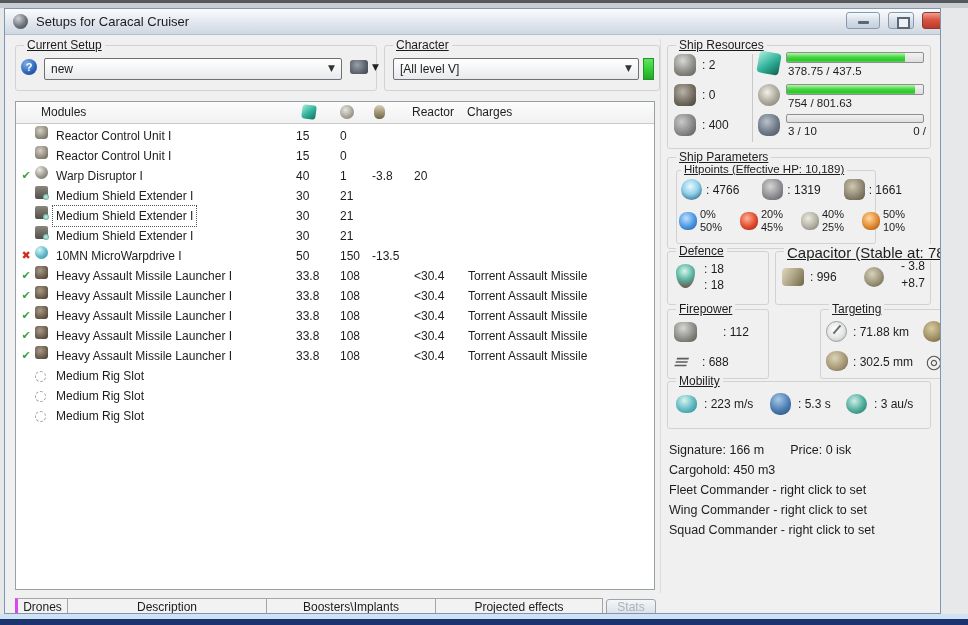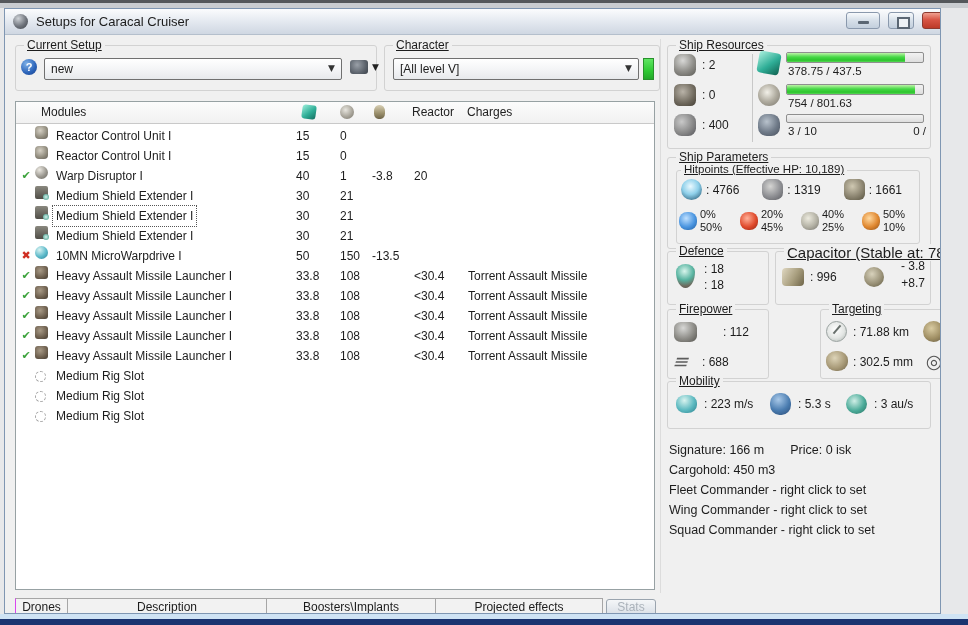--- a/index.html
+++ b/index.html
@@ -88,21 +88,21 @@
   .mi.shield-extender::after { content:""; position:absolute; right:-1px; bottom:-1px; width:6px; height:6px;
     border-radius:50%; background:radial-gradient(#cfeee8,#3f9a88); }
   .mi.microwarpdrive { border-radius:50%; background:radial-gradient(circle at 35% 30%, #d9f3f2, #5cb9c9 55%, #2d7f94); }
   .mi.missile-launcher { border-radius:3px; background:radial-gradient(circle at 40% 35%, #a89a86, #6d5f4e 60%, #453c32); }
   .mi.rig-slot { width:11px; height:11px; top:5px; border:1px dashed #a8a8a8; border-radius:50%; }
 
   
   .tabbar { position:absolute; left:10px; top:589px; width:917px; height:19px; display:flex; }
   .tab { height:19px; border:1px solid #a6a6a6; border-left:none; background:#f2f2f2;
     text-align:center; line-height:17px; cursor:pointer; }
-  .tab:first-child { border-left:1px solid #d946ef; }
+  .tab:first-child { border-left:3px solid #d946ef; }
   .t0 { width:53px; } .t1 { width:199px; } .t2 { width:169px; } .t3 { width:167px; }
   .stats-btn { width:50px; height:17px; margin:1px 0 0 3px; border:1px solid #9aa4ae; border-radius:3px;
     background:linear-gradient(#f4f6f8,#d9dfe6); color:#aab2ba; text-align:center; line-height:15px; cursor:default; }
   .tab-fill { flex:1; border-bottom:1px solid #c9c9c9; }
 
   .vdivider { position:absolute; left:655px; top:30px; width:1px; height:554px; background:#dcdcdc; }
 
   
   .gb-res { left:662px; top:36px; width:264px; height:104px; }
   .res-row { position:absolute; left:6px; display:flex; align-items:center; gap:6px; }
@@ -116,21 +116,21 @@
   .pg-ic { background:radial-gradient(circle at 42% 38%, #f2f0e8, #b0aca0 50%, #78746a); }
   .drone-ic { background:radial-gradient(circle at 40% 35%, #b8c2cc, #6f7a88 55%, #474f5c); border-radius:40%; }
   .bar-row { position:absolute; left:90px; width:168px; }
   .bar { position:absolute; left:28px; top:0; width:138px; height:11px; border:1px solid #8f8f8f;
     background:linear-gradient(#f2f2f2,#dedede); border-radius:2px; overflow:hidden; }
   .fill { height:100%; background:linear-gradient(#bdf3a8, #46d846 45%, #2cc42c 80%, #57d857); }
   .bar-text { position:absolute; left:30px; top:13px; font-size:11.5px; white-space:nowrap; }
   .bar-text.right { left:auto; right:0; }
 
   .gb-params { left:662px; top:148px; width:264px; height:92px; }
-  .gb-hp { position:absolute; left:8px; top:12px; width:244px; height:74px; }
+  .gb-hp { position:absolute; left:8px; top:12px; width:200px; height:74px; }
   .gb-hp .glabel { font-size:11.5px; left:4px; }
   .hp-row { position:absolute; left:4px; top:8px; width:244px; display:flex; align-items:center; }
   .hp-cell { display:flex; align-items:center; width:82px; gap:4px; }
   .hp-cell .ric { width:21px; height:21px; }
   .shield-hp-ic { background:radial-gradient(circle at 45% 35%, #eaf9ff, #8fd0ea 45%, #4d85a0 75%, #33596c); }
   .armor-hp-ic { border-radius:35%; background:radial-gradient(circle at 40% 35%, #d5d5d3, #8f9094 55%, #5a5b60); }
   .struct-hp-ic { border-radius:28%; background:radial-gradient(circle at 40% 35%, #cfc8b2, #8d8672 55%, #57523f); }
   .resist-row { position:absolute; left:2px; top:37px; width:246px; display:flex; }
   .resist { display:flex; align-items:center; width:61px; gap:3px; }
   .rs { width:18px; height:18px; border-radius:45%; flex:none; }

